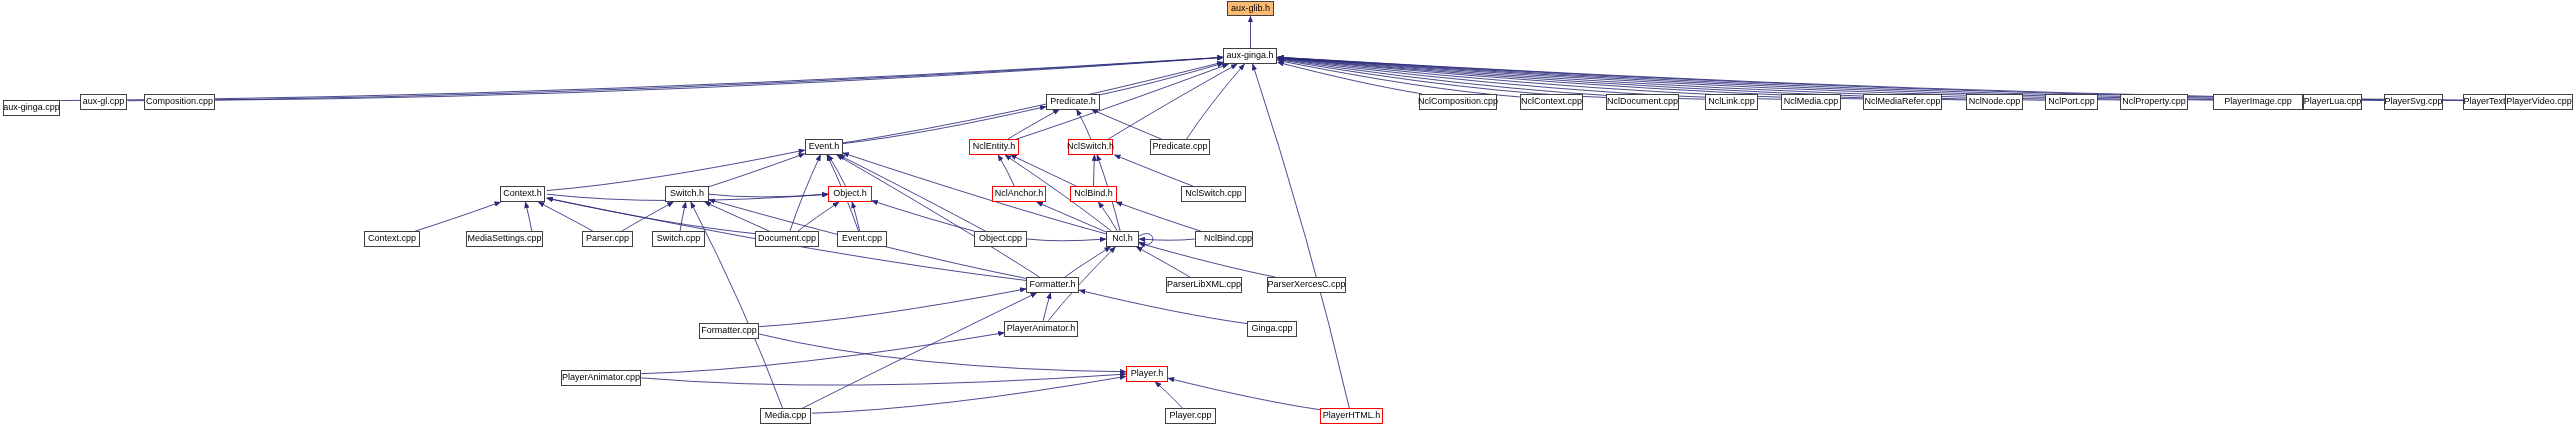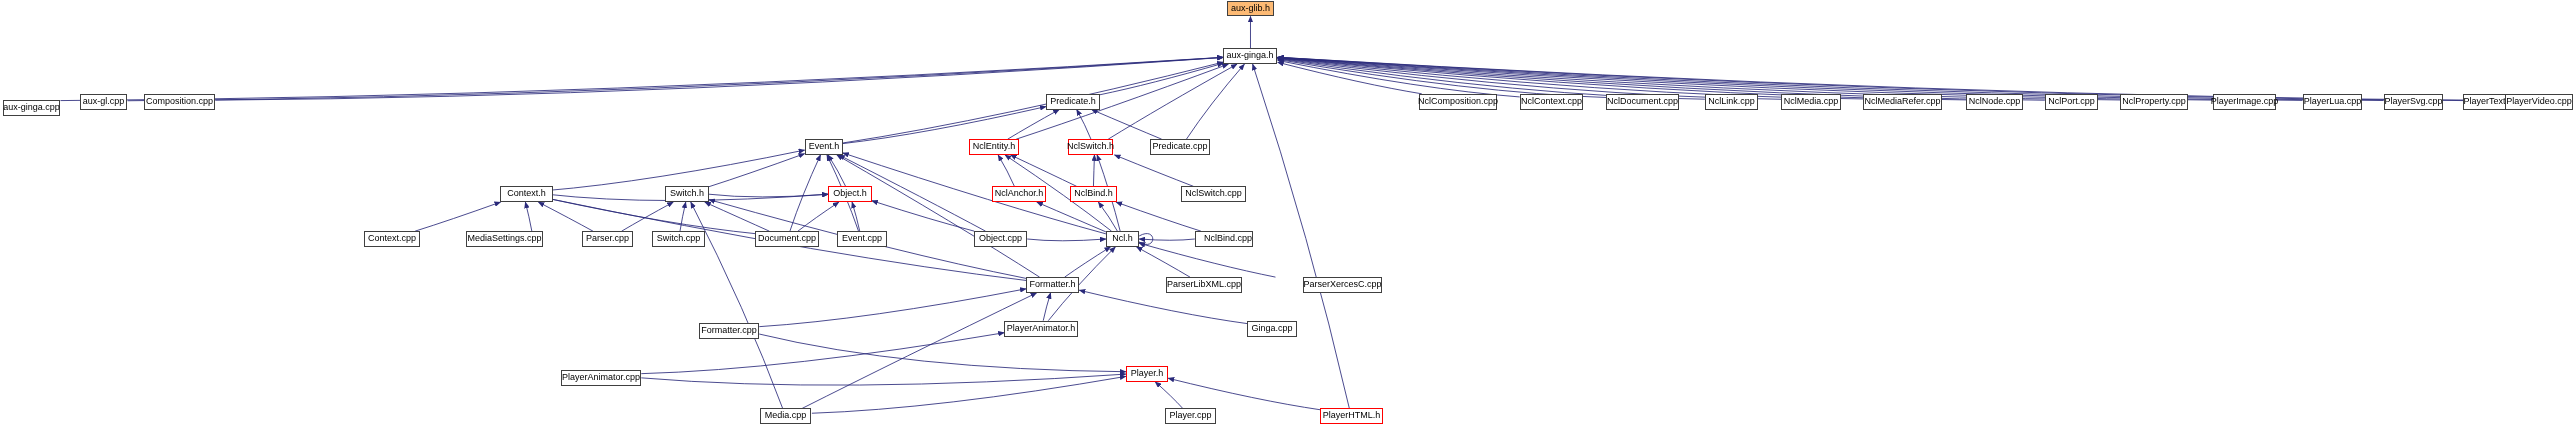--- a/index.html
+++ b/index.html
@@ -181,21 +181,21 @@
     </div>
     <div class="node" style="left: 1966px; top: 94px; width: 57px;">
       <span class="node-label">NclNode.cpp</span>
     </div>
     <div class="node" style="left: 2045px; top: 94px; width: 53px;">
       <span class="node-label">NclPort.cpp</span>
     </div>
     <div class="node" style="left: 2120px; top: 94px; width: 68px;">
       <span class="node-label">NclProperty.cpp</span>
     </div>
-    <div class="node" style="left: 2213px; top: 94px; width: 63px;">
+    <div class="node" style="left: 2213px; top: 94px; width: 90px;">
       <span class="node-label">PlayerImage.cpp</span>
     </div>
     <div class="node" style="left: 2303px; top: 94px; width: 59px;">
       <span class="node-label">PlayerLua.cpp</span>
     </div>
     <div class="node" style="left: 2384px; top: 94px; width: 59px;">
       <span class="node-label">PlayerSvg.cpp</span>
     </div>
     <div class="node" style="left: 2463px; top: 94px; width: 60px;">
       <span class="node-label">PlayerText.cpp</span>
@@ -208,21 +208,21 @@
     </div>
     <div class="node red" style="left: 969px; top: 139px; width: 50px;">
       <span class="node-label">NclEntity.h</span>
     </div>
     <div class="node red" style="left: 1068px; top: 139px; width: 45px;">
       <span class="node-label">NclSwitch.h</span>
     </div>
     <div class="node" style="left: 1150px; top: 139px; width: 60px;">
       <span class="node-label">Predicate.cpp</span>
     </div>
-    <div class="node" style="left: 500px; top: 186px; width: 53px;">
+    <div class="node" style="left: 500px; top: 186px; width: 45px;">
       <span class="node-label">Context.h</span>
     </div>
     <div class="node" style="left: 665px; top: 186px; width: 44px;">
       <span class="node-label">Switch.h</span>
     </div>
     <div class="node red" style="left: 828px; top: 186px; width: 44px;">
       <span class="node-label">Object.h</span>
     </div>
     <div class="node red" style="left: 992px; top: 186px; width: 54px;">
       <span class="node-label">NclAnchor.h</span>
@@ -259,21 +259,21 @@
     </div>
     <div class="node" style="left: 1195px; top: 231px; width: 58px; padding-left: 12px;">
       <span class="node-label">NclBind.cpp</span>
     </div>
     <div class="node" style="left: 1026px; top: 277px; width: 53px;">
       <span class="node-label">Formatter.h</span>
     </div>
     <div class="node" style="left: 1166px; top: 277px; width: 76px;">
       <span class="node-label">ParserLibXML.cpp</span>
     </div>
-    <div class="node" style="left: 1267px; top: 277px; width: 79px; margin-left: 36px;">
+    <div class="node" style="left: 1267px; top: 277px; width: 79px;">
       <span class="node-label">ParserXercesC.cpp</span>
     </div>
     <div class="node" style="left: 1004px; top: 321px; width: 74px;">
       <span class="node-label">PlayerAnimator.h</span>
     </div>
     <div class="node" style="left: 1247px; top: 321px; width: 50px;">
       <span class="node-label">Ginga.cpp</span>
     </div>
     <div class="node" style="left: 699px; top: 323px; width: 60px;">
       <span class="node-label">Formatter.cpp</span>

